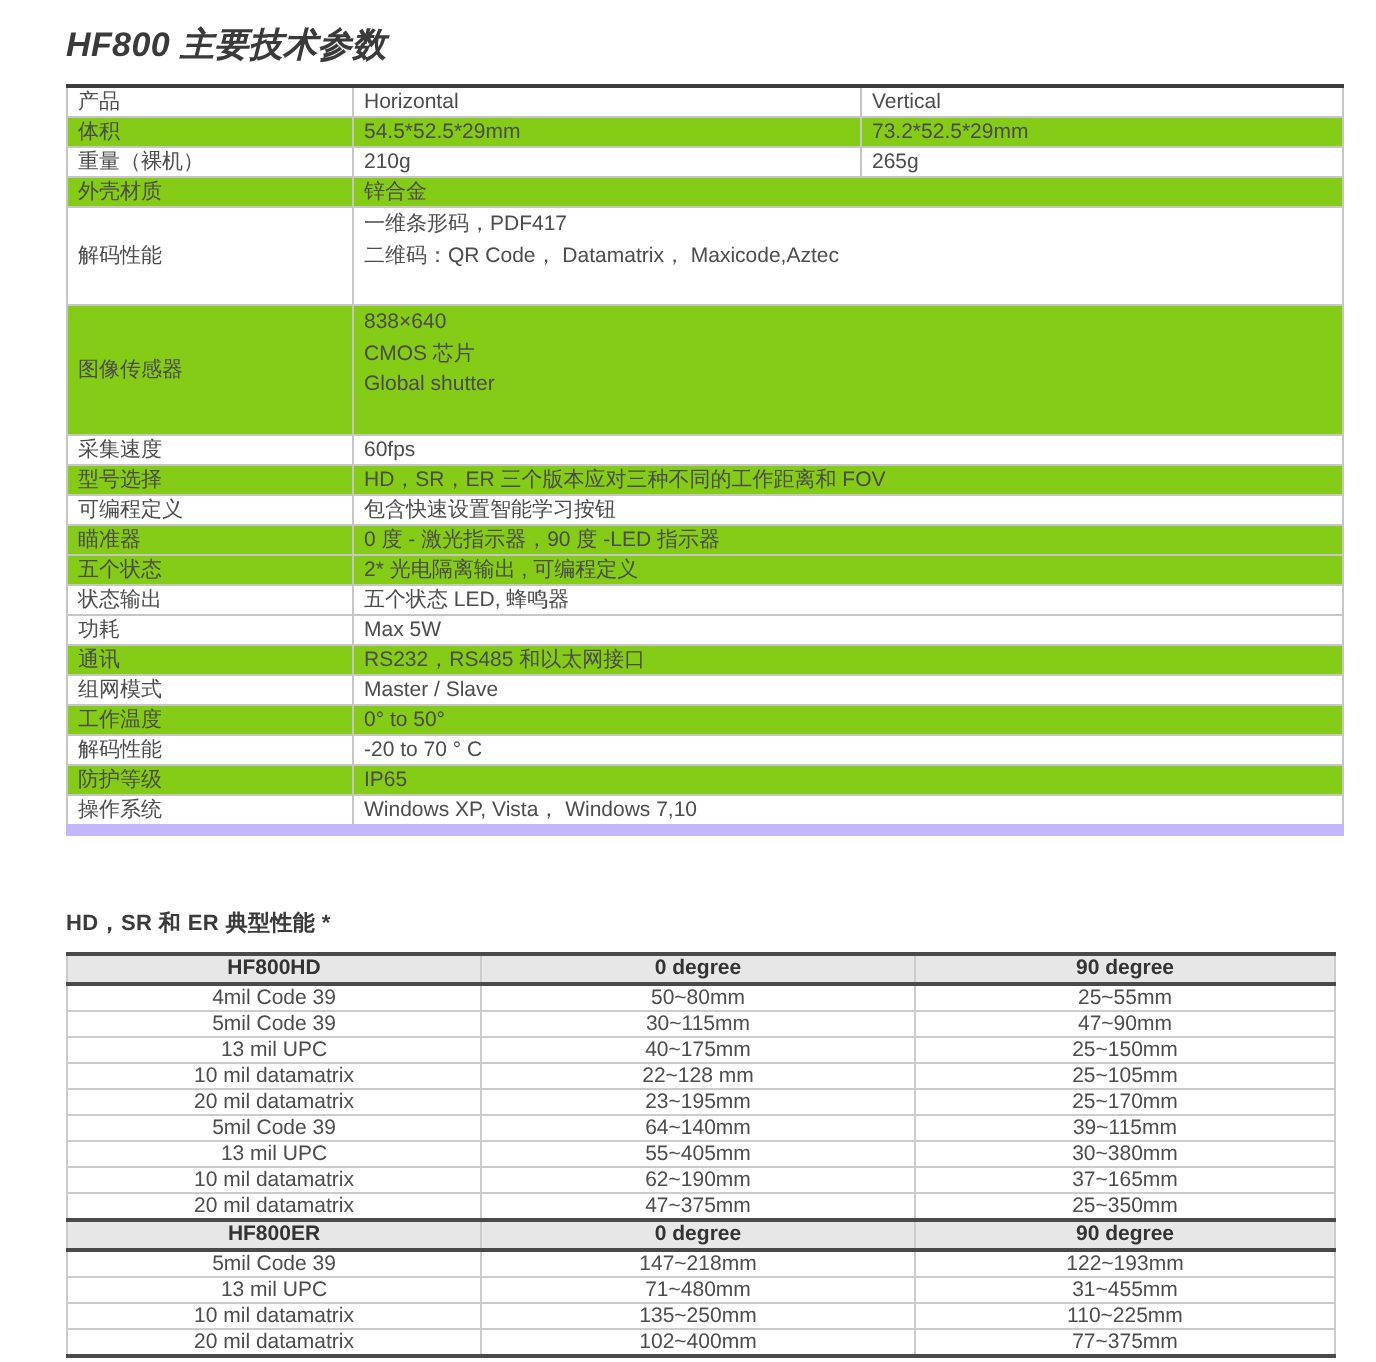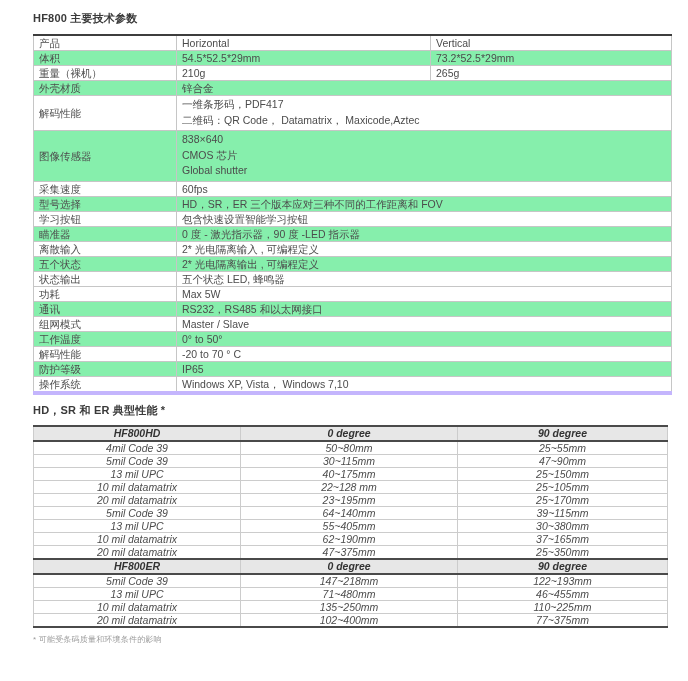--- a/index.html
+++ b/index.html
@@ -3,43 +3,43 @@
 <meta charset="utf-8">
 <style>
   html,body{margin:0;padding:0;background:#ffffff;}
   body{
     width:688px;height:681px;overflow:hidden;
     font-family:"Liberation Sans","DejaVu Sans",sans-serif;
     color:#4c4c4c;
   }
   .page{padding:9px 17px 0 33px;}
 
-  h1.doc-title{font-size:11px;font-weight:bold;color:#3a3a3a;margin:2px 0 8px 0;letter-spacing:.2px;}
-  h2.doc-title{font-size:11px;font-weight:bold;color:#3a3a3a;margin:8px 0 7px 0;letter-spacing:.2px;}
+  h1.doc-title{font-size:17px;font-weight:bold;color:#3a3a3a;margin:2px 0 8px 0;letter-spacing:.2px;font-style:italic;}
+  h2.doc-title{font-size:11px;font-weight:bold;color:#3a3a3a;margin:36px 0 7px 0;letter-spacing:.2px;}
 
   table{border-collapse:collapse;table-layout:fixed;}
 
   
-  .spec{width:638px;border-top:2px solid #3d3d3d;border-bottom:4px solid #c4b5fd;}
+  .spec{width:638px;border-top:2px solid #3d3d3d;border-bottom:6px solid #c4b5fd;}
   .spec td{
     border:1px solid #c6c6c6;
     font-size:10.5px;line-height:14px;height:14px;
     padding:0 5px;vertical-align:middle;color:#4c4c4c;
     white-space:nowrap;overflow:hidden;
   }
-  .spec tr.shaded td{background:#86efac;}
-  .spec td.ml{line-height:normal;padding-top:1px;padding-bottom:2px;}
+  .spec tr.shaded td{background:#84cc16;}
+  .spec td.ml{line-height:normal;padding-top:1px;padding-bottom:16px;}
   .spec td.ml div{line-height:15.6px;height:15.6px;}
 
   
   .perf{width:634px;border-bottom:2px solid #4a4a4a;}
   .perf th,.perf td{
     font-size:10.5px;text-align:center;vertical-align:middle;
     height:12px;line-height:12px;padding:0 4px;
-    border:1px solid #cccccc;color:#4c4c4c;white-space:nowrap;font-style:italic;
+    border:1px solid #cccccc;color:#4c4c4c;white-space:nowrap;
   }
   .perf th{
     background:#e7e7e7;font-weight:bold;color:#333333;
     border-top:2px solid #4a4a4a;border-bottom:2px solid #4a4a4a;
     height:13px;line-height:13px;
   }
 
   .footnote{font-size:8px;color:#9c9c9c;margin-top:6px;letter-spacing:.2px;}
 </style>
 </head>
@@ -92,30 +92,26 @@
         </tr>
         <tr>
           <td>采集速度</td>
           <td colspan="2">60fps</td>
         </tr>
         <tr class="shaded">
           <td>型号选择</td>
           <td colspan="2">HD，SR，ER 三个版本应对三种不同的工作距离和 FOV</td>
         </tr>
         <tr>
-          <td>学习按钮</td>
+          <td>可编程定义</td>
           <td colspan="2">包含快速设置智能学习按钮</td>
         </tr>
         <tr class="shaded">
           <td>瞄准器</td>
           <td colspan="2">0 度 - 激光指示器，90 度 -LED 指示器</td>
-        </tr>
-        <tr>
-          <td>离散输入</td>
-          <td colspan="2">2* 光电隔离输入 , 可编程定义</td>
         </tr>
         <tr class="shaded">
           <td>五个状态</td>
           <td colspan="2">2* 光电隔离输出 , 可编程定义</td>
         </tr>
         <tr>
           <td>状态输出</td>
           <td colspan="2">五个状态 LED, 蜂鸣器</td>
         </tr>
         <tr>
@@ -214,21 +210,21 @@
           <th>90 degree</th>
         </tr>
         <tr>
           <td>5mil Code 39</td>
           <td>147~218mm</td>
           <td>122~193mm</td>
         </tr>
         <tr>
           <td>13 mil UPC</td>
           <td>71~480mm</td>
-          <td>46~455mm</td>
+          <td>31~455mm</td>
         </tr>
         <tr>
           <td>10 mil datamatrix</td>
           <td>135~250mm</td>
           <td>110~225mm</td>
         </tr>
         <tr>
           <td>20 mil datamatrix</td>
           <td>102~400mm</td>
           <td>77~375mm</td>

